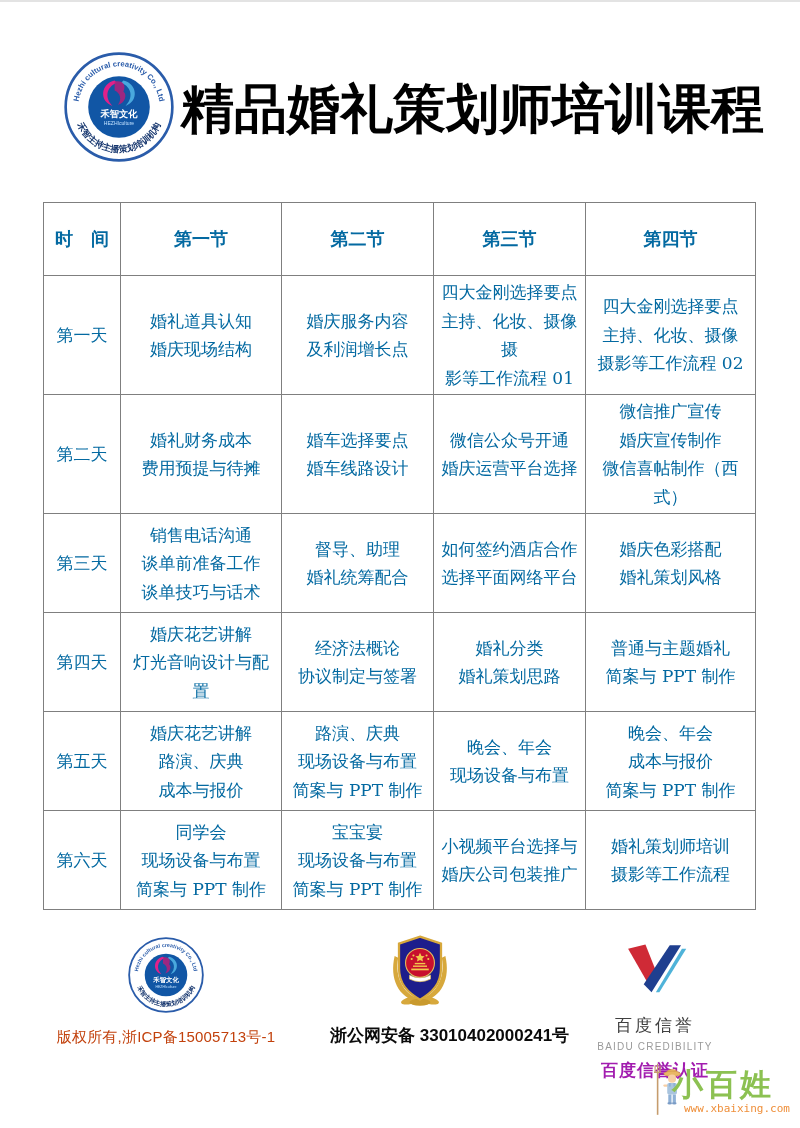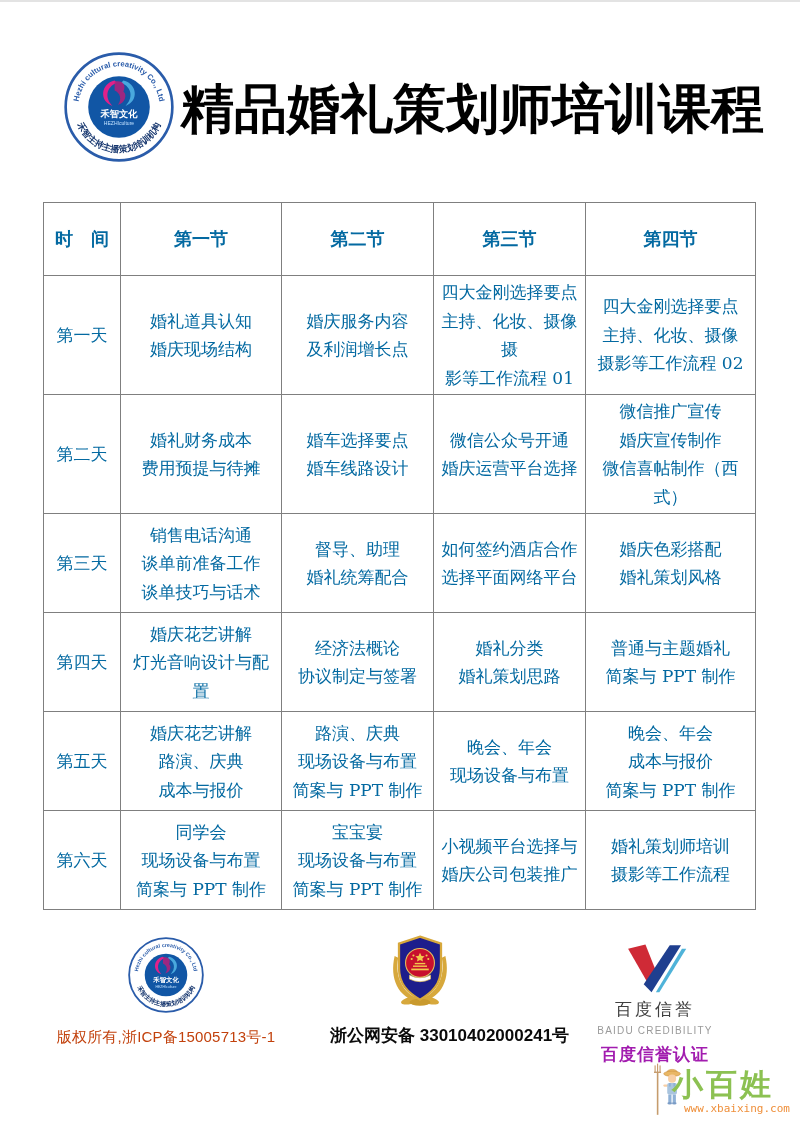--- a/index.html
+++ b/index.html
@@ -36,21 +36,21 @@
   
   .footer-left{position:absolute;left:40px;top:937px;width:252px;text-align:center;}
   .footer-left .icp{
     margin-top:11px;font-size:15px;color:#c2410c;letter-spacing:0.2px;
   }
   .footer-mid{position:absolute;left:330px;top:931px;width:180px;text-align:center;}
   .footer-mid .police{
     margin-top:13px;font-size:17px;font-weight:bold;color:#0a0a0a;white-space:nowrap;
   }
   .footer-right{position:absolute;left:555px;top:940px;width:200px;text-align:center;}
-  .footer-right .bd-cn{margin-top:0;font-size:17px;color:#404040;letter-spacing:3px;}
+  .footer-right .bd-cn{margin-top:16px;font-size:17px;color:#404040;letter-spacing:3px;}
   .footer-right .bd-en{margin-top:4px;font-size:10px;color:#9a9a9a;letter-spacing:1.2px;}
   .footer-right .bd-cert{margin-top:7px;font-size:17px;font-weight:bold;color:#a21caf;letter-spacing:1px;}
 
   
   .watermark{position:absolute;left:646px;top:1058px;width:152px;height:66px;}
   .wm-farmer{position:absolute;left:8px;top:4px;}
   .wm-brand{
     position:absolute;left:26px;top:6px;font-size:31px;font-weight:bold;
     color:#8cc152;letter-spacing:3px;font-family:"DejaVu Sans",sans-serif;white-space:nowrap;
   }

